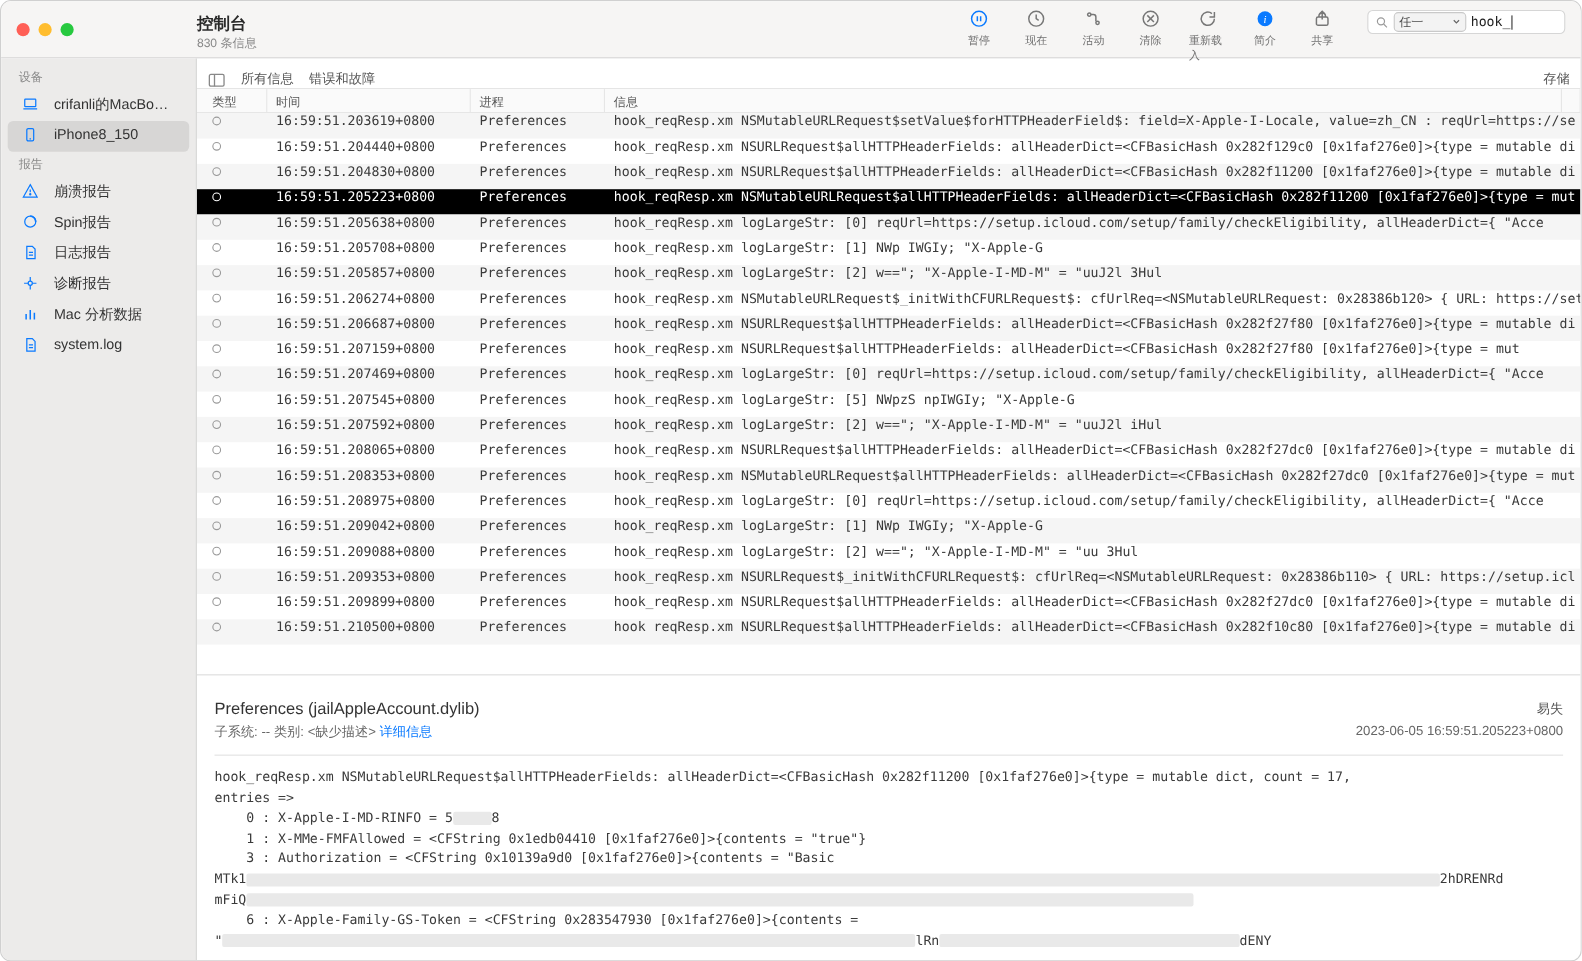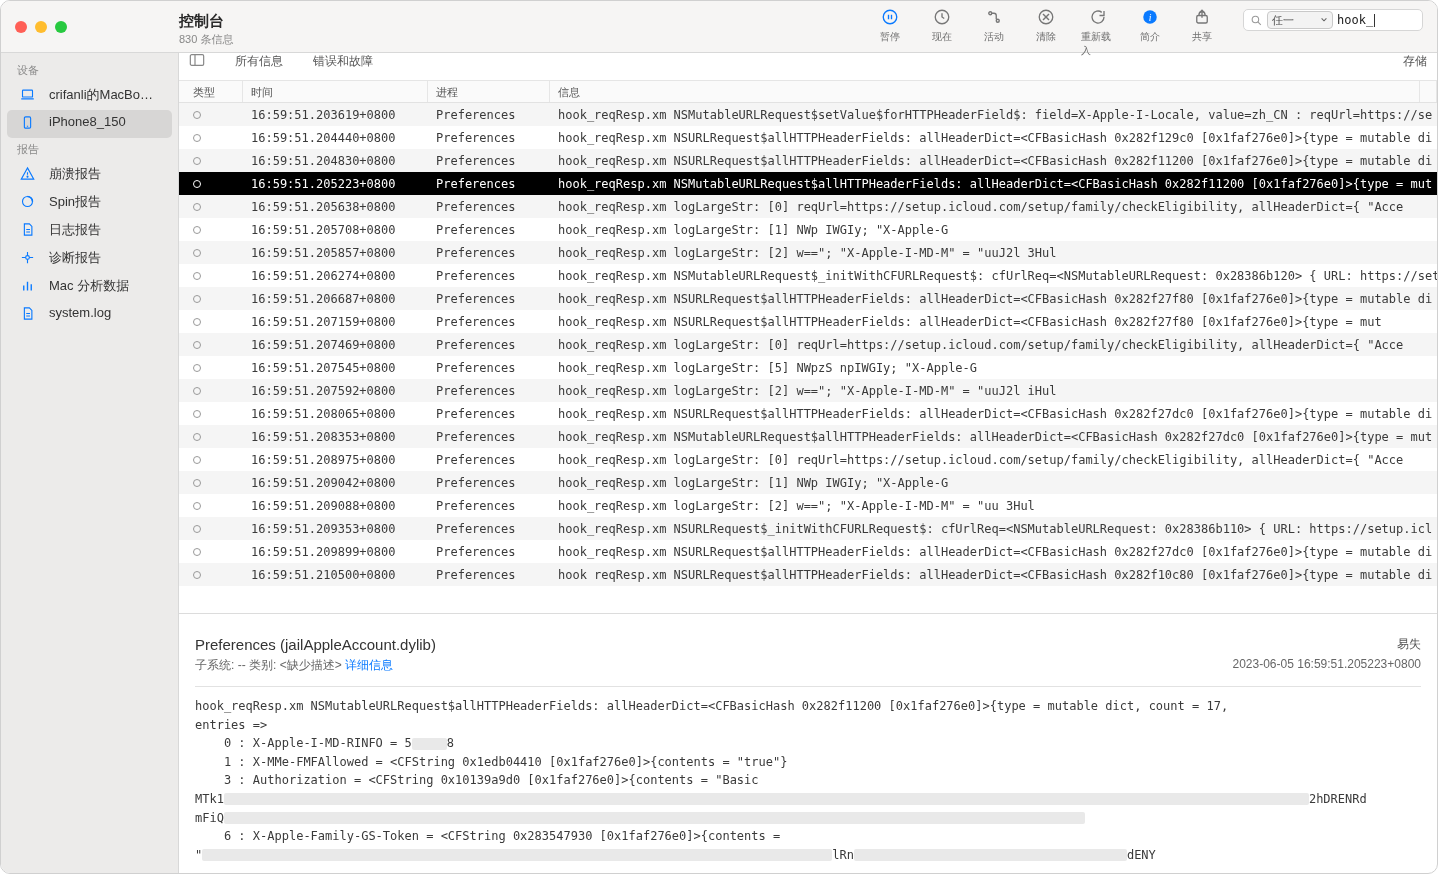--- a/index.html
+++ b/index.html
@@ -156,23 +156,23 @@
 .main {
   flex: 1;
   display: flex;
   flex-direction: column;
   overflow: hidden;
 }
 
 .filterbar {
   height: 28px;
   display: flex;
-  align-items: flex-start;
+  align-items: flex-end;
   padding: 0 10px;
-  gap: 30px;
+  gap: 14px;
   border-bottom: 1px solid #e5e5e5;
   font-size: 12px;
   color: #555;
 }
 .filterbar .fb-icon { color: #888; }
 .filterbar .fb-tab { cursor: pointer; }
 .filterbar .spacer { flex: 1; }
 .filterbar .save-btn { color: #555; cursor: pointer; }
 
 
@@ -192,21 +192,21 @@
 .tbody {
   flex: 1;
   overflow-y: auto;
   font-family: "SF Mono", Menlo, Consolas, monospace;
   font-size: 12px;
   color: #3a3a3a;
 }
 .row {
   display: flex;
   height: 23px;
-  align-items: center;
+  align-items: flex-start;
   white-space: nowrap;
   overflow: hidden;
 }
 .row.alt { background: #f5f5f5; }
 .row.sel {
   background: #000000;
   color: #ffffff;
 }
 .row > div {
   padding: 0 8px;

